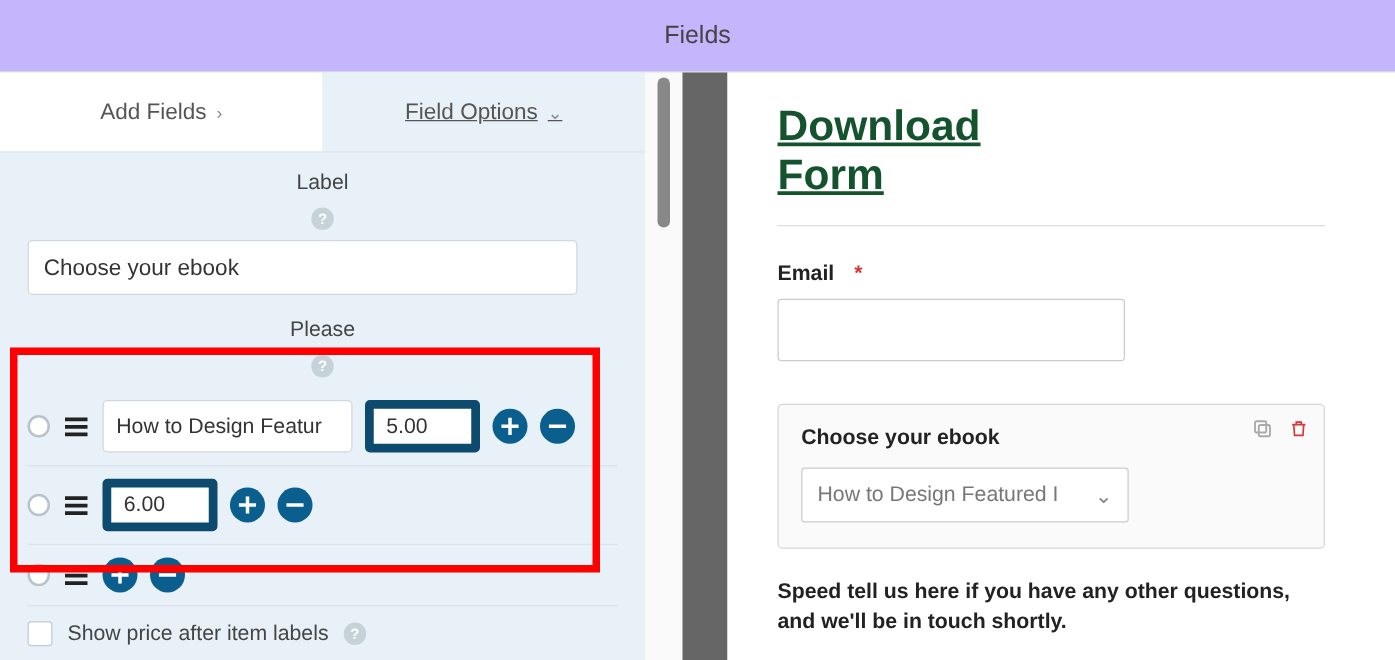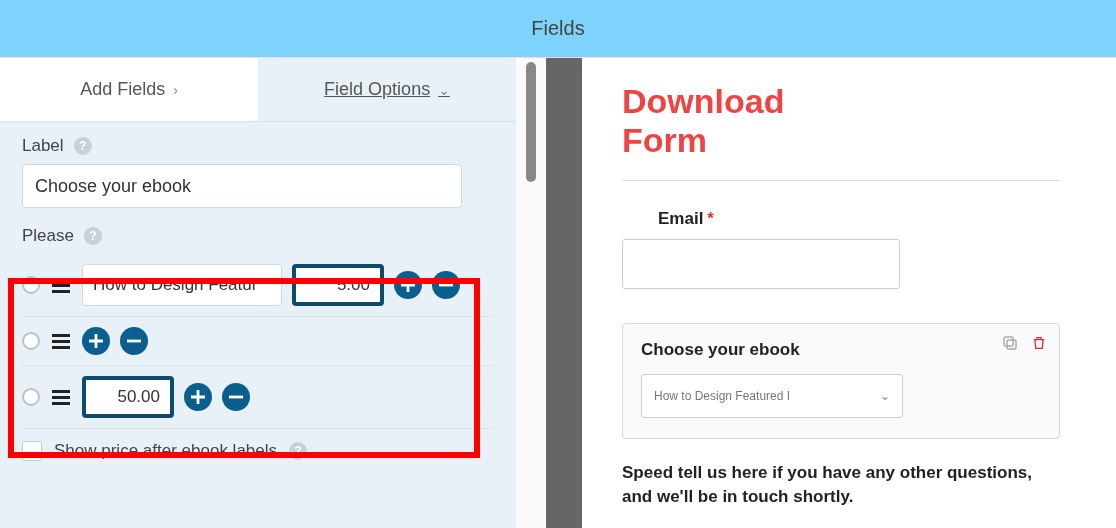--- a/index.html
+++ b/index.html
@@ -5,21 +5,21 @@
   * { box-sizing: border-box; margin: 0; padding: 0; }
   body {
     font-family: -apple-system, BlinkMacSystemFont, "Segoe UI", Helvetica, Arial, sans-serif;
     background: #f5f5f5;
     width: 1116px;
     height: 528px;
     overflow: hidden;
   }
   .topbar {
     height: 58px;
-    background: #7dd3fc;
+    background: #c4b5fd;
     border-bottom: 1px solid #e1e1e1;
     display: flex;
     align-items: center;
     justify-content: center;
     font-size: 20px;
     color: #444;
   }
   .main {
     display: flex;
     height: calc(528px - 58px);
@@ -53,20 +53,21 @@
     padding: 14px 22px 10px 22px;
     overflow: visible;
   }
   .field-label {
     font-size: 17px;
     color: #444;
     display: flex;
     align-items: center;
     gap: 10px;
     margin-bottom: 8px;
+    flex-direction: column;
   }
   .help-icon {
     width: 18px; height: 18px; border-radius: 50%;
     background: #c6d2da; color: #fff;
     display: inline-flex; align-items: center; justify-content: center;
     font-size: 12px; font-weight: bold;
   }
   .text-input {
     width: 440px;
     height: 44px;
@@ -106,22 +107,22 @@
     cursor: grab; padding: 2px;
   }
   .drag span { width: 18px; height: 3px; background: #222; }
   .item-name {
     width: 200px; height: 42px; background:#fff;
     border:1px solid #d0d8df; border-radius:4px;
     padding:0 10px; font-size:17px; color:#333;
   }
   .item-price {
     width: 92px; height: 42px; background:#fff;
-    border:4px solid #0c4a6e; border-radius:4px;
-    padding:0 10px; font-size:17px; color:#333;text-align:right;
+    border:7px solid #0c4a6e; border-radius:4px;
+    padding:0 10px; font-size:17px; color:#333;
   }
   .circ-btn {
     width: 28px; height: 28px; border-radius: 50%;
     background: #0a5f8e; color: #fff; display:flex;
     align-items:center; justify-content:center;
     cursor:pointer; flex-shrink:0;
   }
   .circ-btn svg { width:14px; height:14px; }
   .checkbox-row {
     display:flex; align-items:center; gap:12px;
@@ -140,46 +141,47 @@
     border-radius:5px; cursor:pointer;
   }
   .divider {
     width: 36px; background:#666;
   }
   .right {
     flex:1; background:#fff;
     padding: 24px 56px 0 40px;
   }
   .form-title {
-    font-size: 34px; font-weight:700; color:#ef4444;
+    font-size: 34px; font-weight:700; color:#14532d;
     line-height:1.15; margin-bottom: 20px;
     max-width: 250px;
+    text-decoration: underline;
   }
   .hr { border:none; border-top:1px solid #ddd; margin-bottom:28px; }
   .form-label {
     font-size:17px; font-weight:600; color:#222;
-    display:flex; gap:4px; margin-bottom:10px;margin-left:36px;
+    display:flex; gap:16px; margin-bottom:10px;
   }
   .req { color:#d63638; }
   .form-input {
     width: 278px; height:50px; border:1px solid #ccc;
     border-radius:3px; padding:0 10px; font-size:16px;
   }
   .select-block {
     margin-top: 34px;
     border:1px solid #d6d6d6; border-radius:4px;
     padding: 16px 18px 20px 18px; background:#fafafa;
     position:relative;
   }
   .select-title { font-size:17px; font-weight:600; color:#222; margin-bottom:14px;}
   .select-box {
     width: 262px; height:44px; border:1px solid #ccc;
     background:#fff; border-radius:3px;
     display:flex; align-items:center; justify-content:space-between;
-    padding:0 12px; color:#777; font-size:12px; cursor:pointer;
+    padding:0 12px; color:#777; font-size:17px; cursor:pointer;
   }
   .block-icons {
     position:absolute; top:10px; right:12px;
     display:flex; gap:12px;
   }
   .dup-icon { color:#aaa; cursor:pointer; }
   .trash-icon { color:#d63638; cursor:pointer; }
   .form-note {
     margin-top:22px; font-size:17px; font-weight:700; color:#222;
     line-height:1.4;
@@ -240,55 +242,55 @@
           </div>
         </div>
 
         <div class="item-row">
           <div class="radio"></div>
           <div class="drag">
               <span></span>
               <span></span>
               <span></span>
             </div>
+          <input class="item-price" value="6.00" style="">
           <div class="circ-btn">
             <svg viewBox="0 0 10 10">
                 <path d="M5 0v10M0 5h10" stroke="#fff" stroke-width="2"></path>
               </svg>
           </div>
           <div class="circ-btn">
             <svg viewBox="0 0 10 10">
                 <path d="M0 5h10" stroke="#fff" stroke-width="2"></path>
               </svg>
           </div>
         </div>
 
         <div class="item-row">
           <div class="radio"></div>
           <div class="drag">
               <span></span>
               <span></span>
               <span></span>
             </div>
-          <input class="item-price" value="50.00" style="">
           <div class="circ-btn">
             <svg viewBox="0 0 10 10">
                 <path d="M5 0v10M0 5h10" stroke="#fff" stroke-width="2"></path>
               </svg>
           </div>
           <div class="circ-btn">
             <svg viewBox="0 0 10 10">
                 <path d="M0 5h10" stroke="#fff" stroke-width="2"></path>
               </svg>
           </div>
         </div>
 
         <div class="checkbox-row">
           <div class="checkbox"></div>
-          <span>Show price after ebook labels</span>
+          <span>Show price after item labels</span>
           <span class="help-icon">?</span>
         </div>
       </div>
     </div>
 
     <div class="highlight-box"></div>
   </div>
 
   <div class="scrollgap">
     <div class="scrollthumb"></div>

